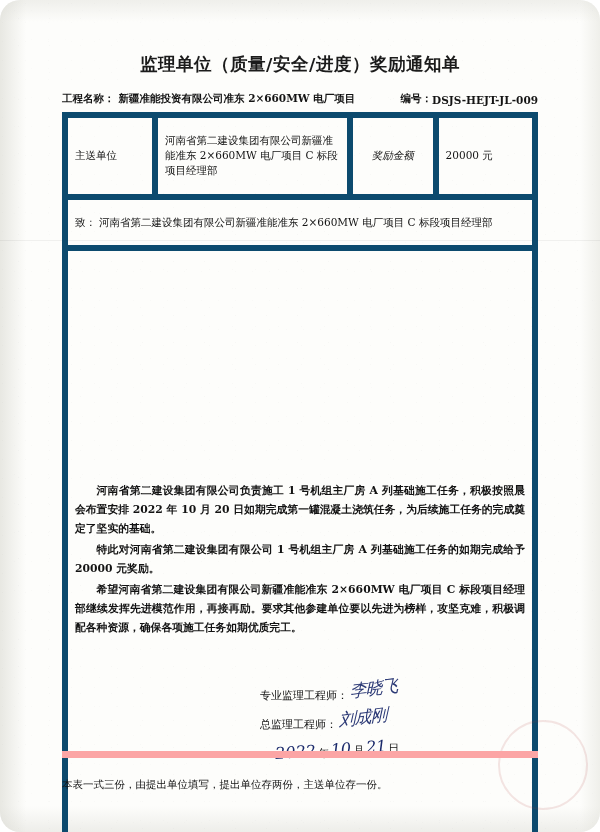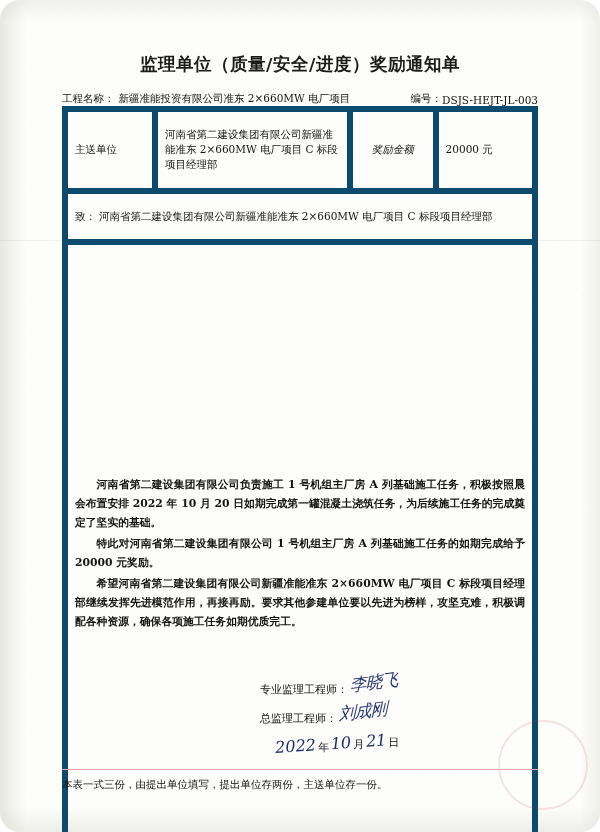--- a/index.html
+++ b/index.html
@@ -57,21 +57,22 @@
     letter-spacing: 0.5px;
     color: #1b1b1b;
     margin-bottom: 16px;
   }
   .meta-row {
     display: flex;
     align-items: flex-end;
     font-size: 10.5px;
     color: #141414;
     font-family: "DejaVu Serif", serif;
-    margin-bottom: 0;
+    margin-bottom: 6px;
+    font-weight: bold;
   }
   .meta-label {
     white-space: nowrap;
   }
   .meta-value {
     flex: 1;
     padding-left: 4px;
     white-space: nowrap;
     overflow: hidden;
   }
@@ -187,22 +188,22 @@
     transform: rotate(4deg);
   }
   .footnote {
     position: absolute;
     left: 62px;
     bottom: 40px;
     width: 476px;
     font-family: "DejaVu Serif", serif;
     font-size: 10.5px;
     color: #141414;
-    border-top: 1px solid #fca5a5;
-    padding-top: 8px;
+    border-top: 7px solid #fca5a5;
+    padding-top: 20px;
   }
   .stamp {
     position: absolute;
     left: 436px;
     top: 668px;
     width: 86px;
     height: 86px;
     border-radius: 50%;
     opacity: 0.12;
     border: 2px solid #b03030;
@@ -229,21 +230,21 @@
 
   <div class="content">
 
     <div class="doc-title">监理单位（质量/安全/进度）奖励通知单</div>
 
     <div class="meta-row">
       <span class="meta-label">工程名称：</span>
       <span class="meta-value">新疆准能投资有限公司准东 2×660MW 电厂项目</span>
       <span class="meta-right">
         <span>编号：</span>
-        <span>DSJS-HEJT-JL-003</span>
+        <span>DSJS-HEJT-JL-009</span>
       </span>
     </div>
 
     <table class="main-table">
       <tbody>
         <tr>
           <td class="cell-label">主送单位</td>
           <td class="cell-recipient">河南省第二建设集团有限公司新疆准能准东 2×660MW 电厂项目 C 标段项目经理部</td>
           <td class="cell-amt-label">奖励金额</td>
           <td class="cell-amt-value">20000 元</td>

